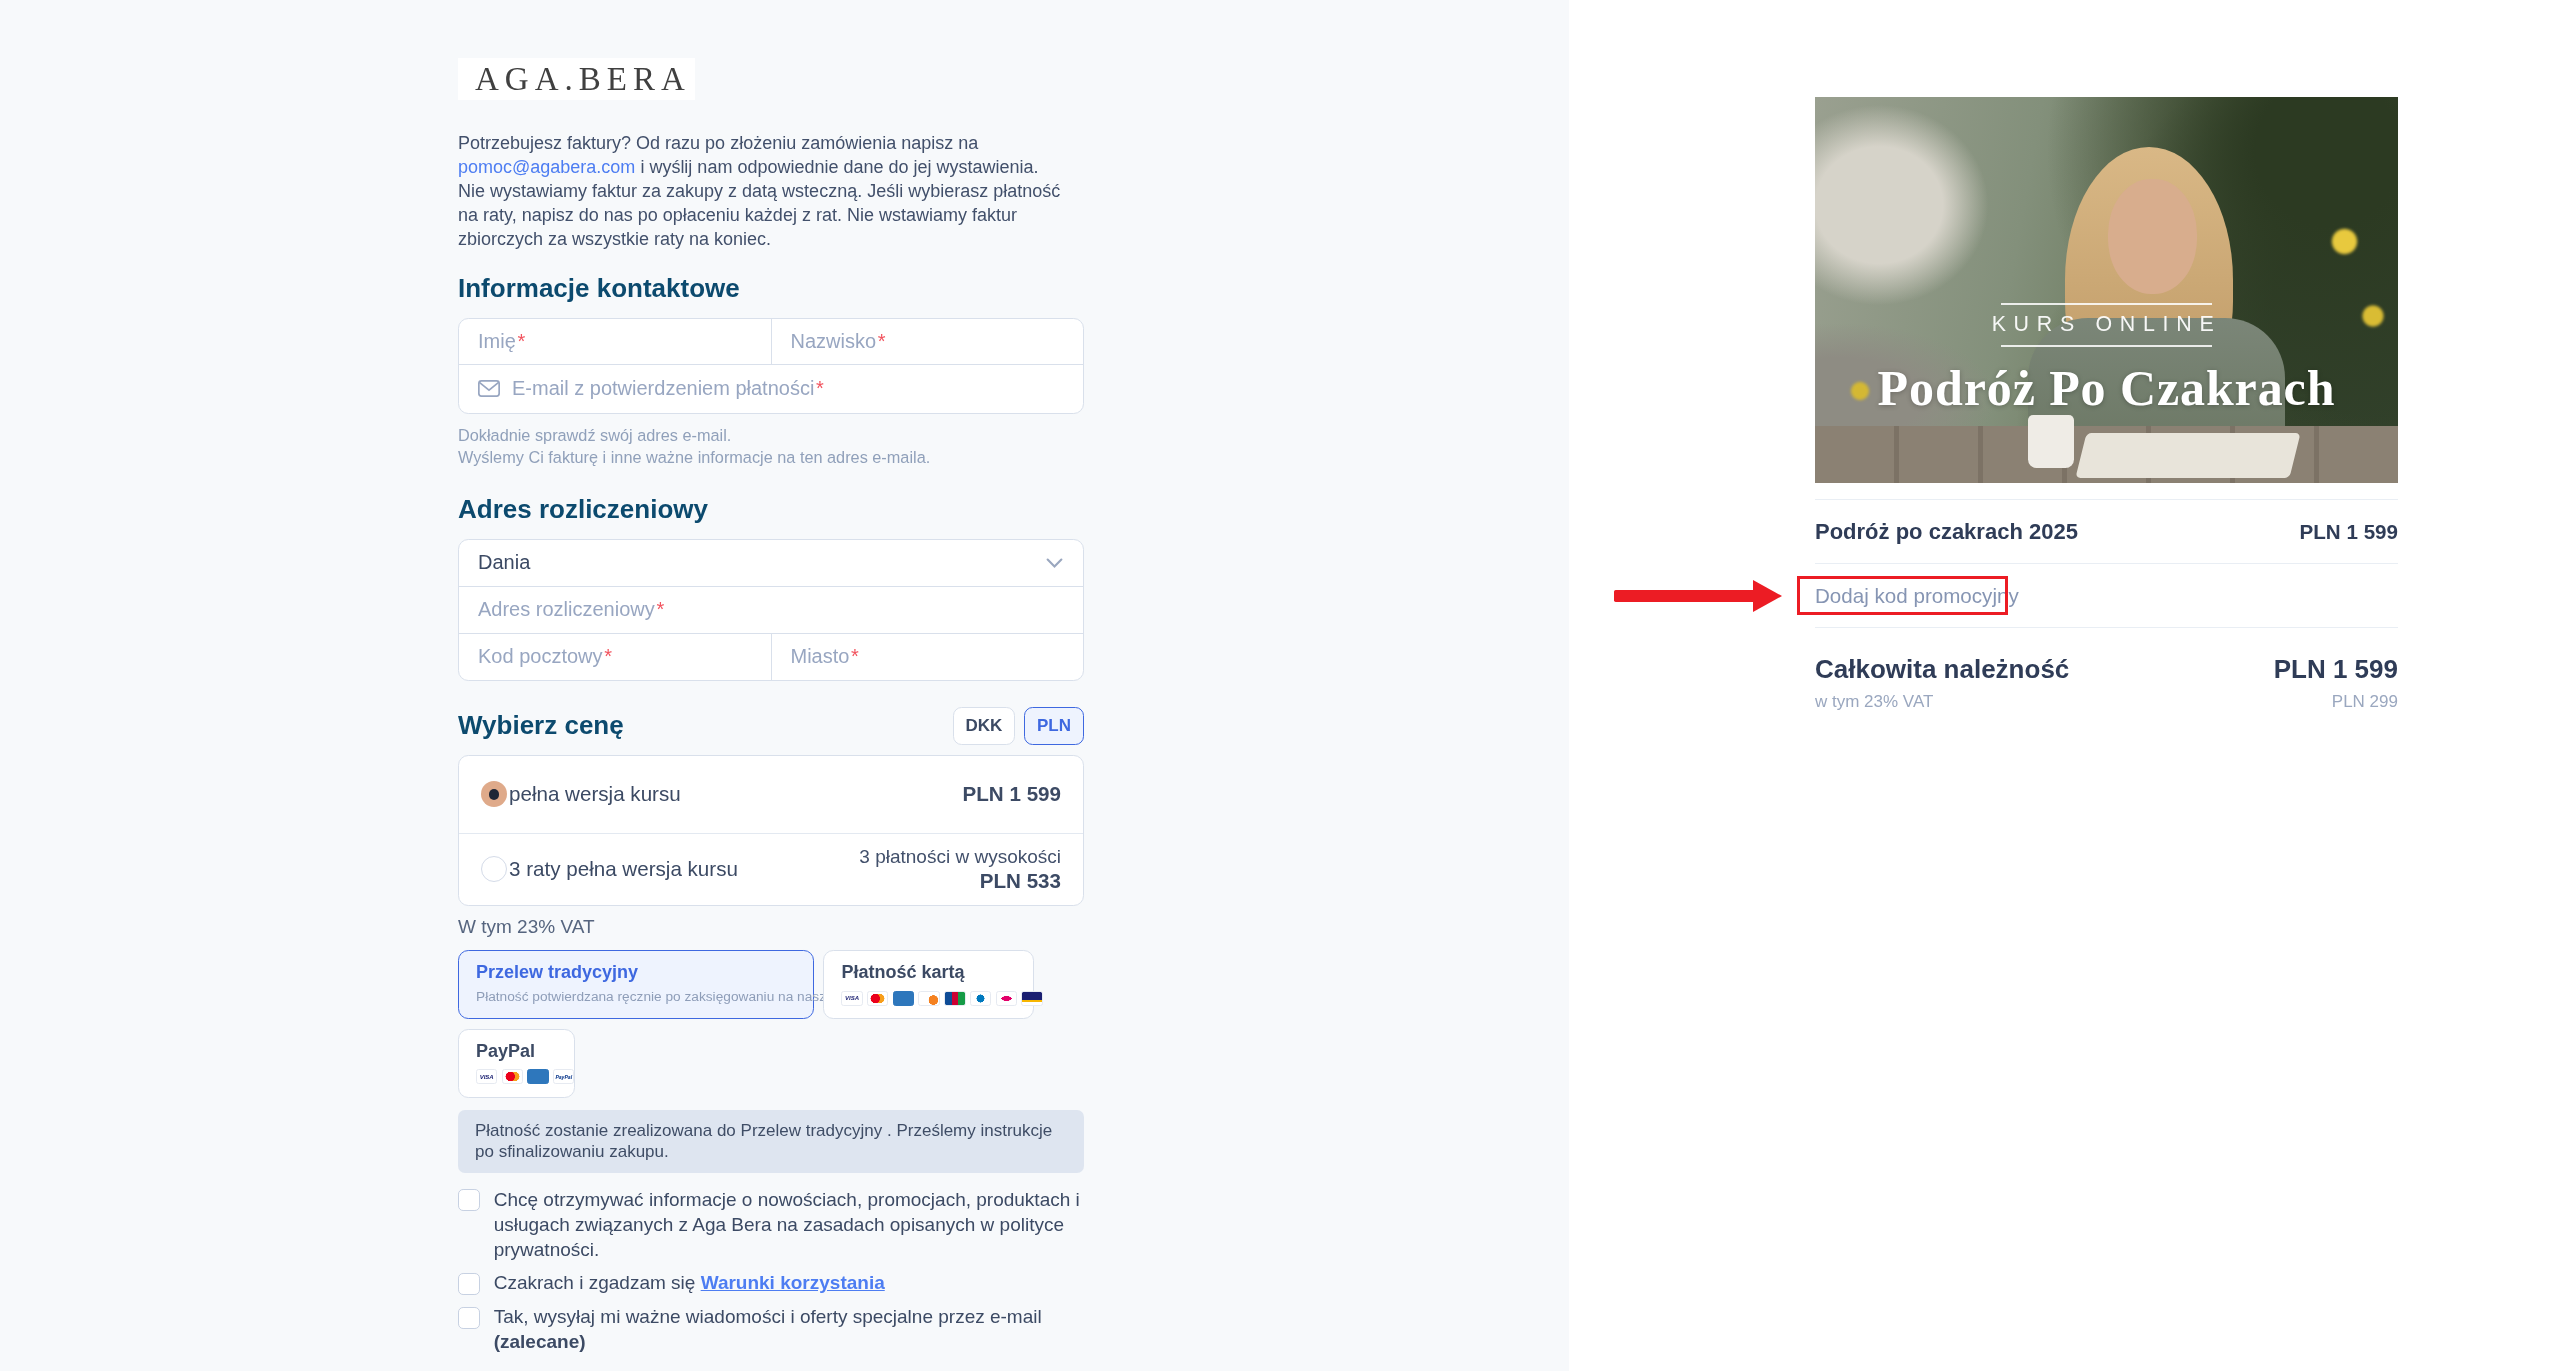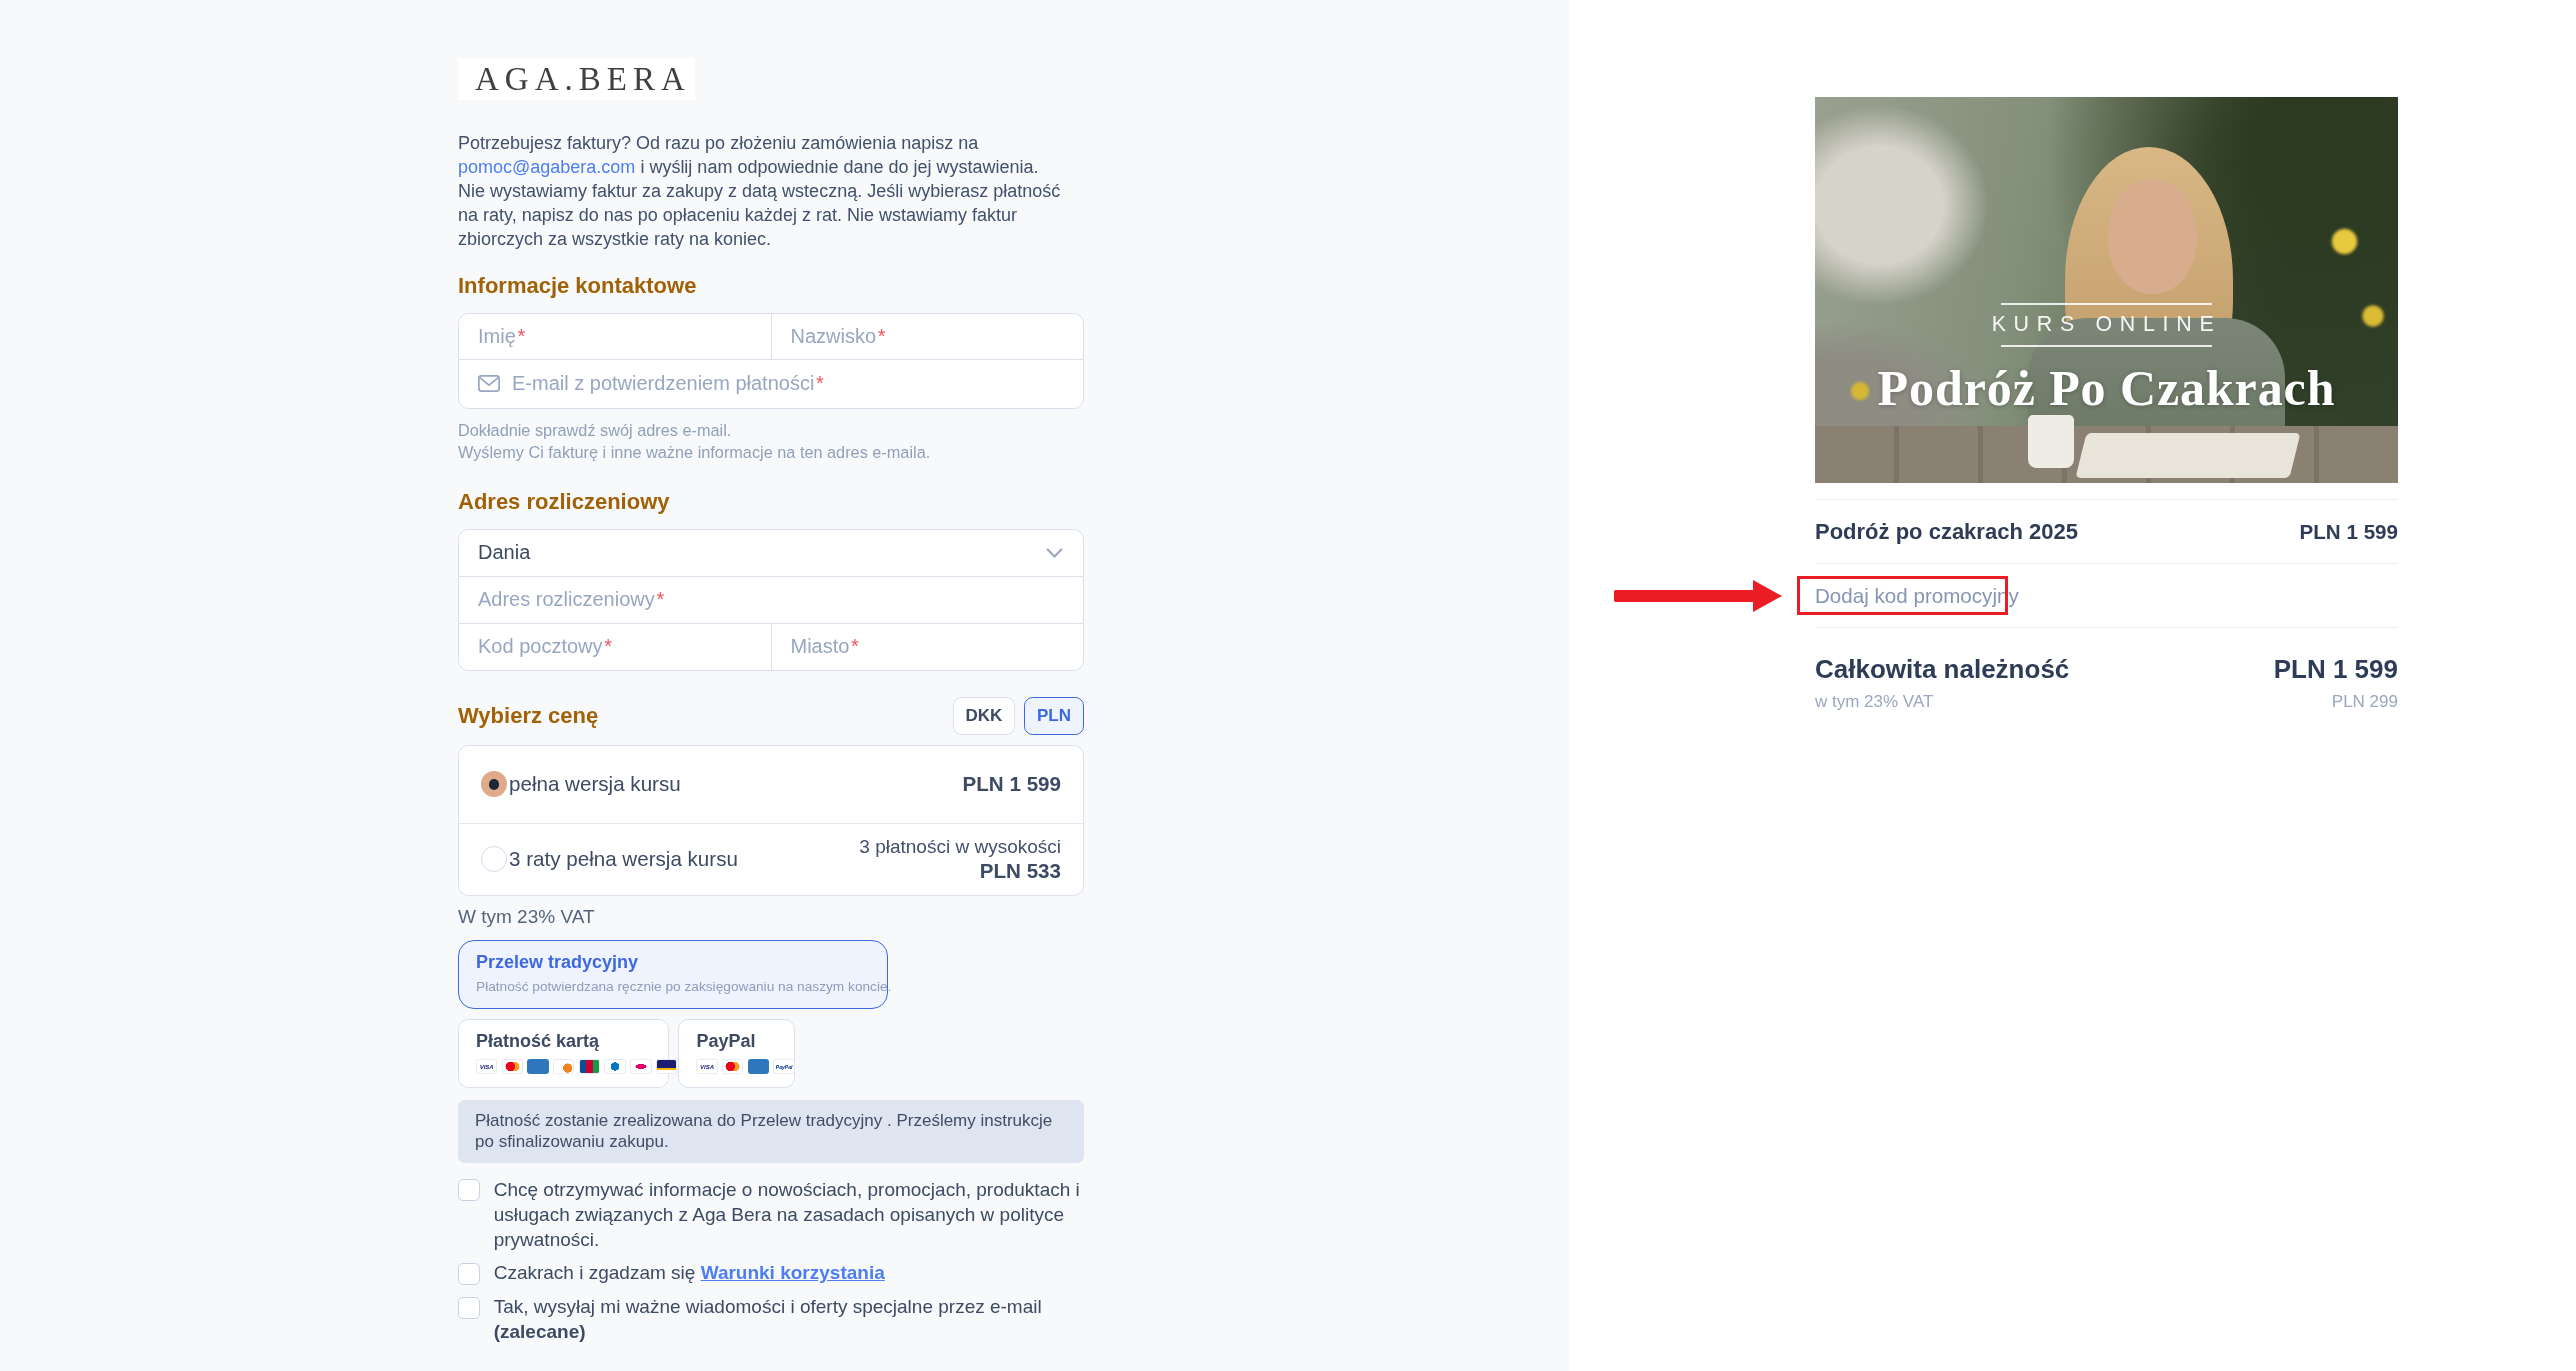--- a/index.html
+++ b/index.html
@@ -21,21 +21,21 @@
   .logo-text {
     font-family:"Liberation Serif", serif; font-size:33px; font-weight:400;
     letter-spacing:6px; color:#404040;
   }
 
   
   .invoice-note { margin-top:31px; font-size:18px; line-height:24px; color:#42506b; }
   .invoice-note .mail-link { color:#4d7df2; cursor:pointer; }
 
   
-  .section-heading { font-size:22px; font-weight:700; color:#a16207; }
+  .section-heading { font-size:26px; font-weight:700; color:#0c4a6e; }
   .mt-contact { margin-top:22px; }
   .mt-billing { margin-top:26px; }
 
   
   .field-group { margin-top:13.7px; background:#ffffff; border:0.9px solid #d9e0eb; border-radius:10.3px; overflow:hidden; }
   .fg-row { display:flex; align-items:flex-start; }
   .fg-row + .fg-row { border-top:0.9px solid #d9e0eb; }
   .fg-cell { flex:1; height:45px; display:flex; align-items:center; padding:0 19px; }
   .fg-cell + .fg-cell { border-left:0.9px solid #d9e0eb; }
   .fg-row.tall .fg-cell { height:48px; }
@@ -74,21 +74,21 @@
   .vat-note { margin-top:10.3px; font-size:19px; color:#56657f; }
 
   
   .mt-payment { margin-top:24px; }
   .pay-cards { margin-top:12px; display:flex; flex-wrap:wrap; gap:9.4px; width:634px; }
   .pay-card {
     background:#ffffff; border:0.9px solid #d9e0eb; border-radius:10.3px;
     padding:11px 17px; height:69px; cursor:pointer;
   }
   .pay-card.sel { border:1.7px solid #3e68e0; background:#eef3fe; }
-  .pc-transfer { width:430px;border-radius:16px; }
+  .pc-transfer { width:356px; }
   .pc-card { width:211px; }
   .pc-paypal { width:117px; }
   .pay-title { font-size:18px; font-weight:700; color:#3c4a64; white-space:nowrap; }
   .pay-title.blue { color:#3e68e0; }
   .pay-desc { margin-top:6px; font-size:13.7px; color:#8e9db8; white-space:nowrap; }
   .chips { margin-top:7.7px; display:flex; gap:4.3px; align-items:center; }
   .chip {
     width:21.4px; height:14.6px; border:0.9px solid #e6eaf1; border-radius:2.6px; background:#ffffff;
     display:inline-flex; align-items:center; justify-content:center;
     font-size:6px; font-weight:700; overflow:hidden; flex:none;

